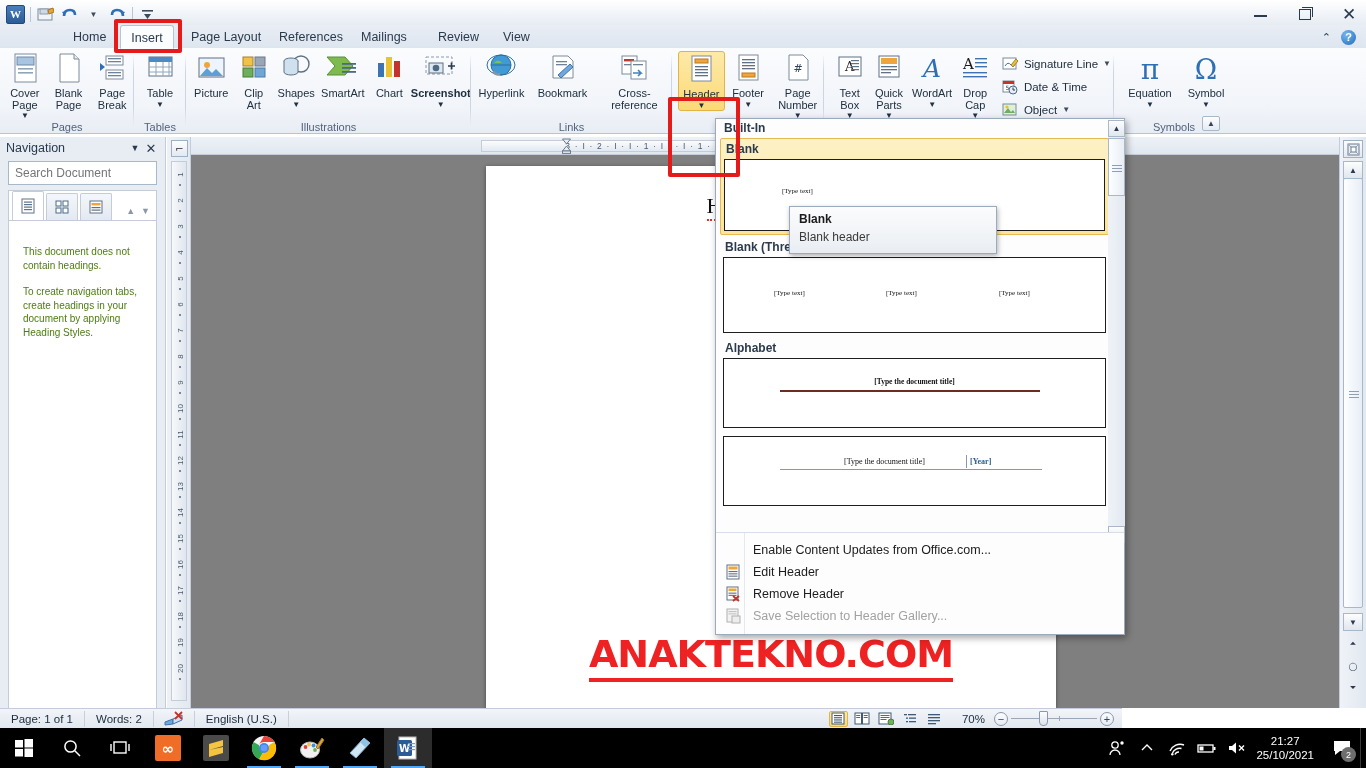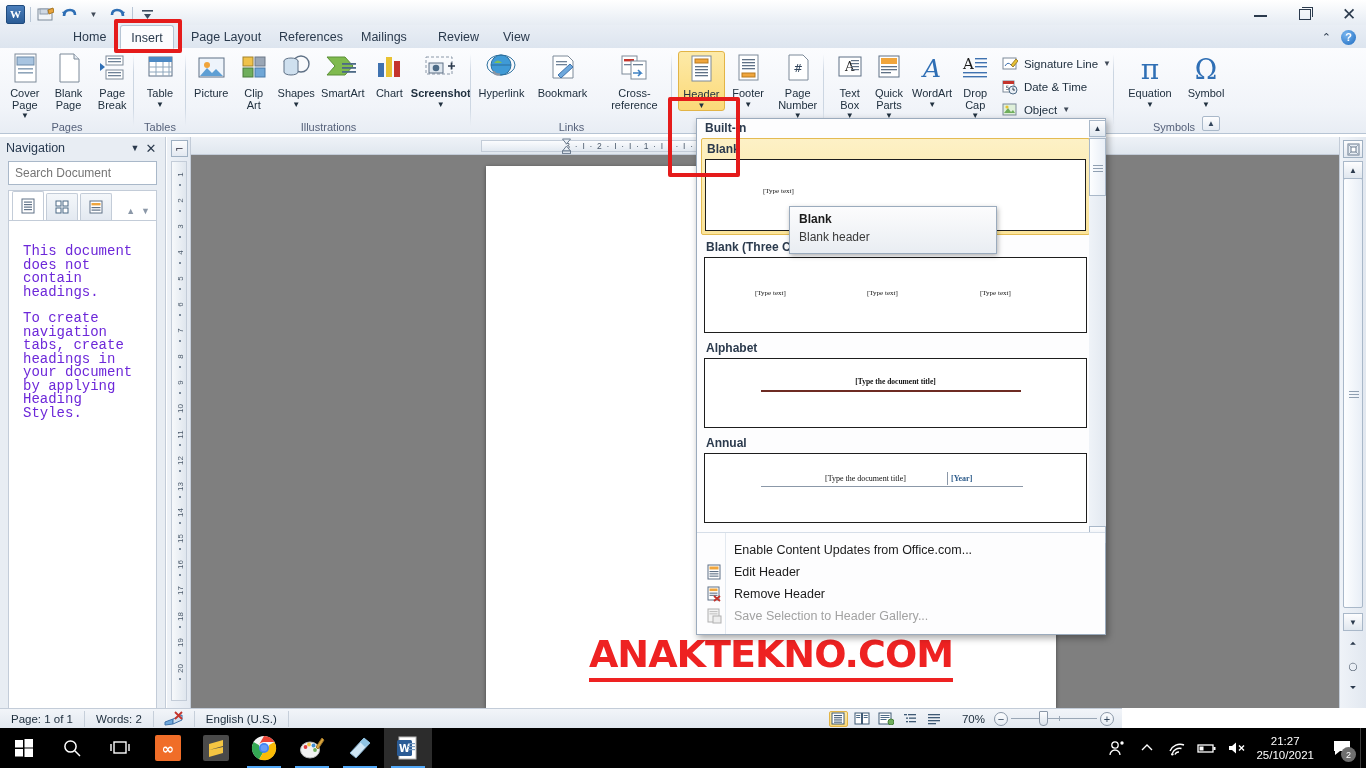--- a/index.html
+++ b/index.html
@@ -135,21 +135,21 @@
     height:528px; position:relative;
   }
   .nav-tabs { display:flex; align-items:flex-end; height:30px; border-bottom:1px solid #c3ccd8; padding-left:3px; }
   .nav-tab {
     width:32px; height:27px; margin-right:2px; display:flex; align-items:center; justify-content:center;
     border:1px solid #c3ccd8; border-bottom:none; background:linear-gradient(#f4f7fa,#e3e9f1);
     border-radius:2px 2px 0 0;
   }
   .nav-tab.active { background:#fff; height:29px; }
   .nav-arrows { margin-left:auto; display:flex; gap:6px; padding-right:6px; padding-bottom:4px; }
-  .nav-msg { padding:24px 10px 0 14px; font-size:14px; color:#6d28d9; line-height:13.5px;font-family:Liberation Mono, monospace; }
+  .nav-msg { padding:24px 10px 0 14px; font-size:10px; color:#4d7c0f; line-height:13.5px; }
   .nav-msg p { margin:0 0 13px 0; }
 
   
   .vruler {
     position:absolute; left:167px; top:137px; width:24px; height:571px;
     background:linear-gradient(90deg,#eef2f7,#e3e9f1);
     border-right:1px solid #c3ccd8;
   }
   .corner-btn {
     position:absolute; left:171px; top:140px; width:17px; height:17px;
@@ -223,21 +223,21 @@
   .vs-grip { position:absolute; left:5px; top:50%; margin-top:-4px; width:10px; height:8px; }
   .vs-grip i { display:block; height:1px; background:#8f9fb1; margin:2px 0; }
   .selectobj {
     position:absolute; left:3px; top:3px; width:20px; height:18px;
     border:1px solid #9fb0c2; background:linear-gradient(#fdfdfe,#e3e9f1);
     display:flex;align-items:center;justify-content:center;
   }
 
   
   .gallery {
-    position:absolute; left:696px; top:118px; width:410px; height:517px;
+    position:absolute; left:715px; top:118px; width:410px; height:517px;
     background:#fdfdfe; border:1px solid #9babbd;
     box-shadow:2px 3px 7px rgba(0,0,0,.35); z-index:30;
   }
   .gal-scrollarea { position:absolute; left:0; top:0; width:410px; height:425px; overflow:hidden; }
   .gal-inner { position:absolute; left:4px; top:0; width:389px; }
   .gal-cat { font-size:12px; font-weight:bold; color:#2b3a4d; padding:2px 0 3px 4px; }
   .gal-item { margin:0 0 2px 0; padding:3px; }
   .gal-item.sel { background:linear-gradient(#fdf1c6,#fbe49a); border:1px solid #e4bb52; border-radius:2px; }
   .gal-item .label { font-size:12px; font-weight:bold; color:#2b3a4d; padding:0 0 3px 2px; }
   .gal-thumb {
@@ -905,21 +905,20 @@
 
         <div class="gal-item">
           <div class="label">Alphabet</div>
           <div class="gal-thumb" style="height:70px;">
             <div class="tt" style="left:0;top:18px;width:100%;text-align:center;font-size:7.5px;font-weight:bold;">[Type the document title]</div>
             <div style="position:absolute;left:56px;top:31px;width:260px;height:2px;background:#6d2b23;"></div>
           </div>
         </div>
 
         <div class="gal-item">
-          <div class="label">Annual</div>
           <div class="gal-thumb" style="height:70px;">
             <div class="tt" style="left:120px;top:20px;font-size:8px;">[Type the document title]</div>
             <div class="tt" style="left:246px;top:20px;font-size:8px;color:#2f5d8c;font-weight:bold;">[Year]</div>
             <div style="position:absolute;left:242px;top:18px;width:1px;height:13px;background:#8b98a8;"></div>
             <div style="position:absolute;left:56px;top:32px;width:262px;height:1px;background:#8b98a8;"></div>
           </div>
         </div>
 
       </div>
       <div class="gal-scrollbar">

